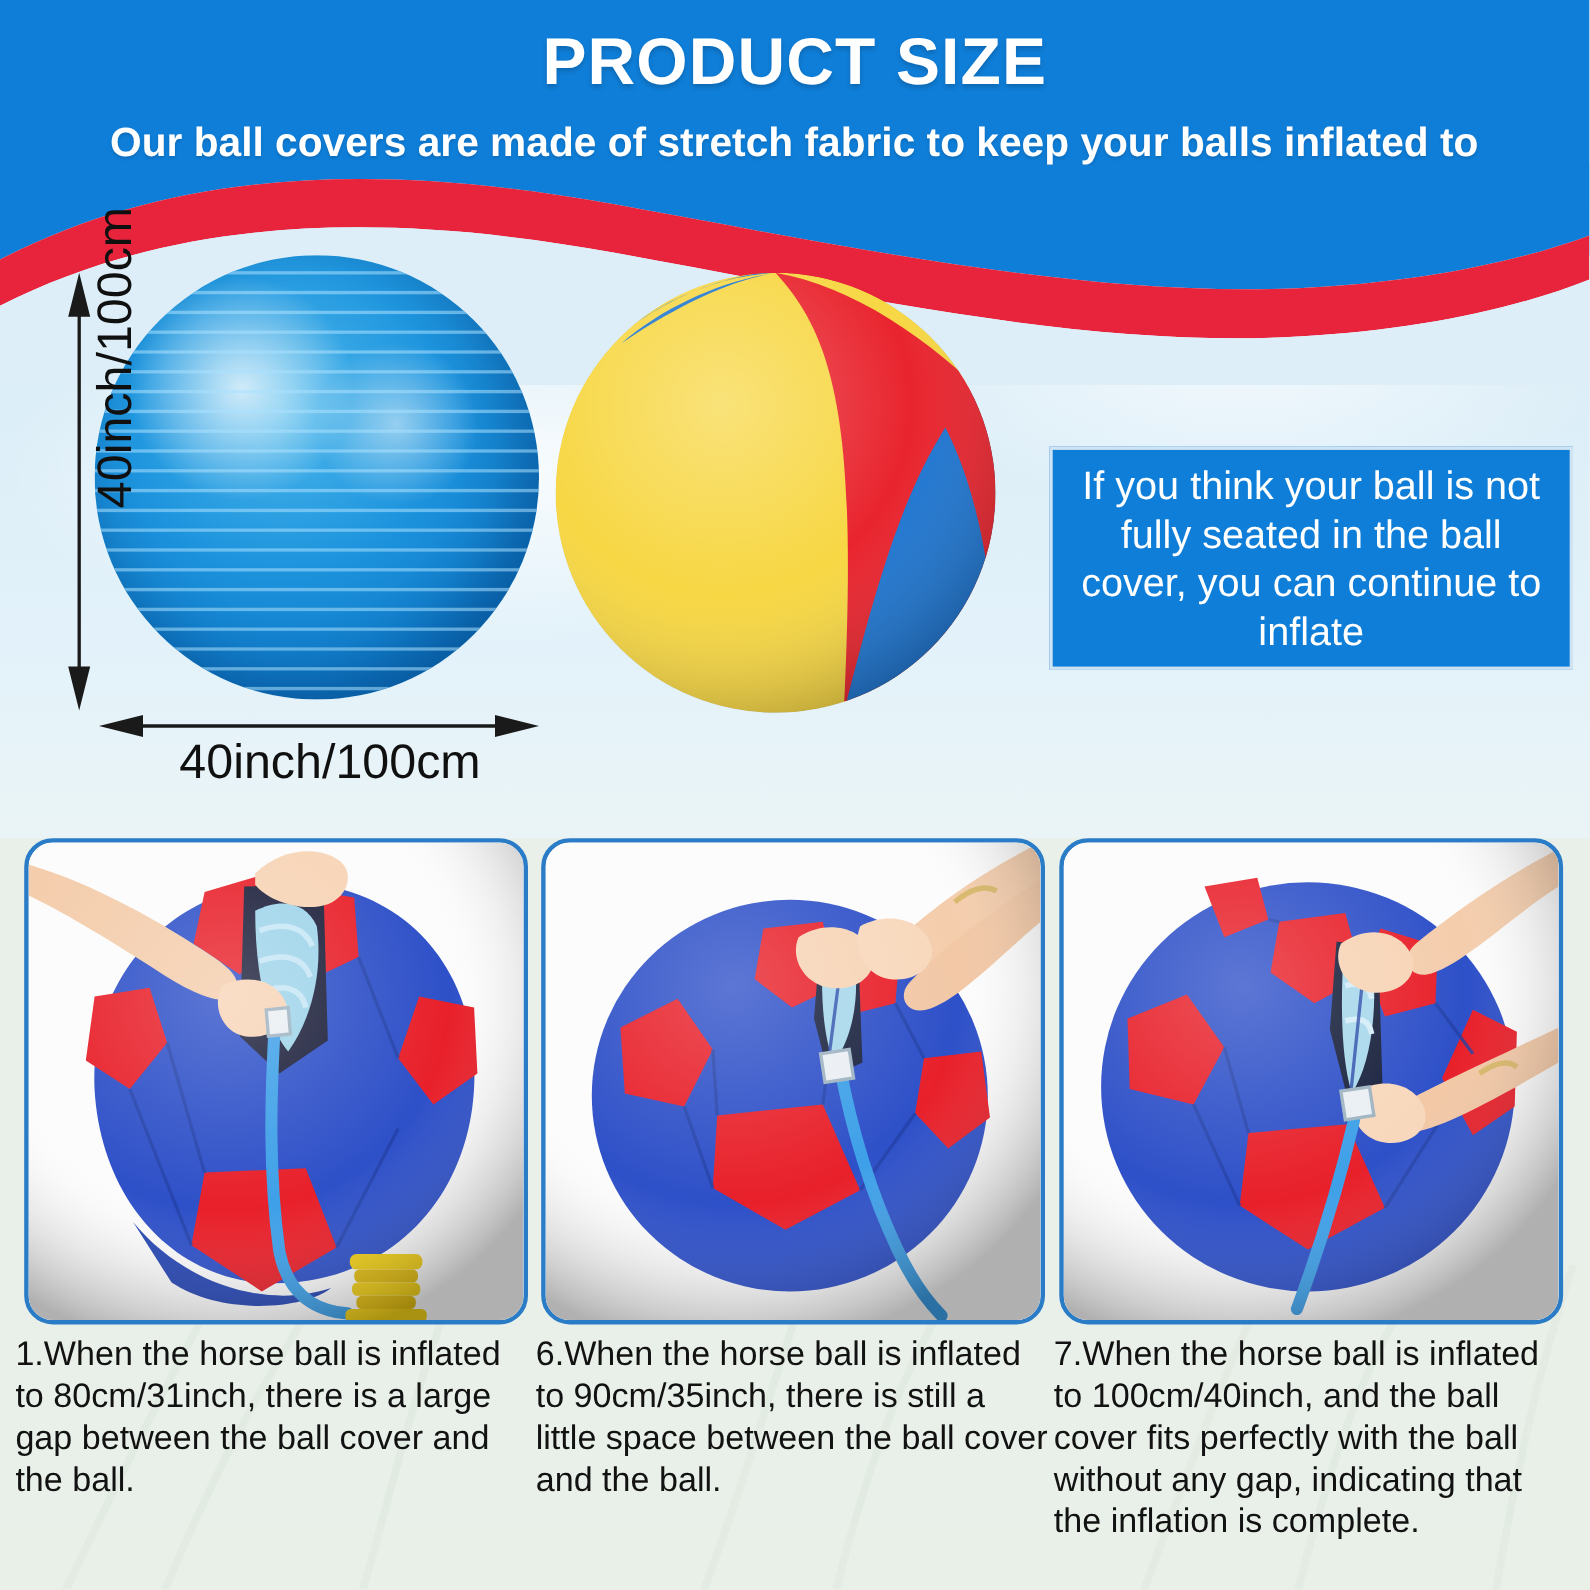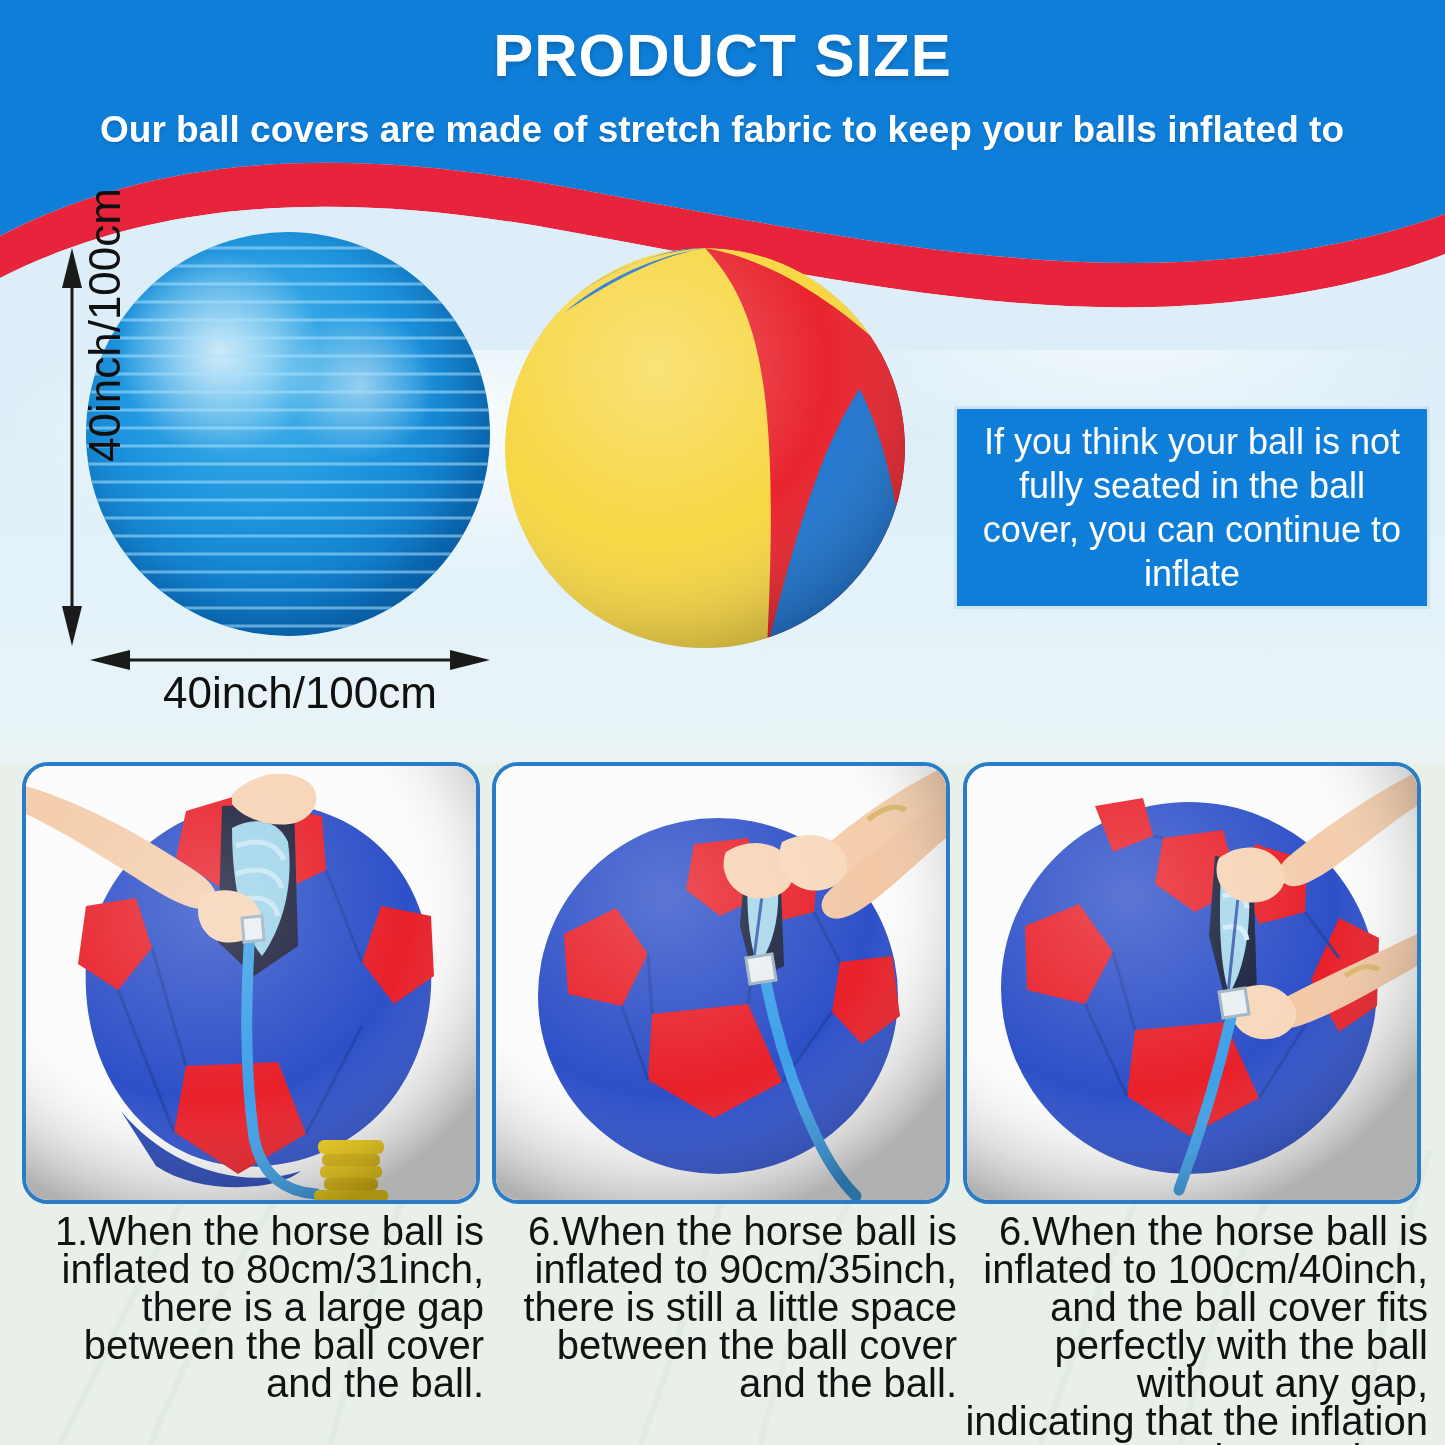--- a/index.html
+++ b/index.html
@@ -101,22 +101,22 @@
   }
   .panel.p1{left:22px;}
   .panel.p2{left:492px;}
   .panel.p3{left:963px;}
   .panel svg{display:block;width:100%;height:100%;}
 
   
   .captions{position:absolute;left:0;top:1204px;width:1445px;height:241px;z-index:6;}
   .caption{
     position:absolute;top:8px;width:470px;
-    text-align:right;color:#121212;
-    font-size:40px;line-height:38px;
+    text-align:left;color:#121212;
+    font-size:31px;line-height:38px;
   }
   .caption.c1{left:14px;}
   .caption.c2{left:487px;}
   .caption.c3{left:958px;}
 
   
   .leaf-texture{
     position:absolute;left:0;top:1150px;width:1445px;height:295px;z-index:4;
     opacity:.30;
   }
@@ -345,16 +345,16 @@
         <path d="M264,252 C250,312 232,370 212,424" stroke="#3EA0E8" stroke-width="11" fill="none" stroke-linecap="round"></path>
         <path d="M252,226 L278,222 L282,248 L256,252 Z" fill="#EAEFF3" stroke="#9FB3C2" stroke-width="3"></path>
         <rect width="450" height="434" fill="url(#p3sh)"></rect>
       </svg>
     </div>
   </div>
 
   <div class="captions">
     <div class="caption c1">1.When the horse ball is inflated to 80cm/31inch, there is a large gap between the ball cover and the ball.</div>
     <div class="caption c2">6.When the horse ball is inflated to 90cm/35inch, there is still a little space between the ball cover and the ball.</div>
-    <div class="caption c3">6.When the horse ball is inflated to 100cm/40inch, and the ball cover fits perfectly with the ball without any gap, indicating that the inflation is complete.</div>
+    <div class="caption c3">7.When the horse ball is inflated to 100cm/40inch, and the ball cover fits perfectly with the ball without any gap, indicating that the inflation is complete.</div>
   </div>
 
 </div>
 
 </body></html>

